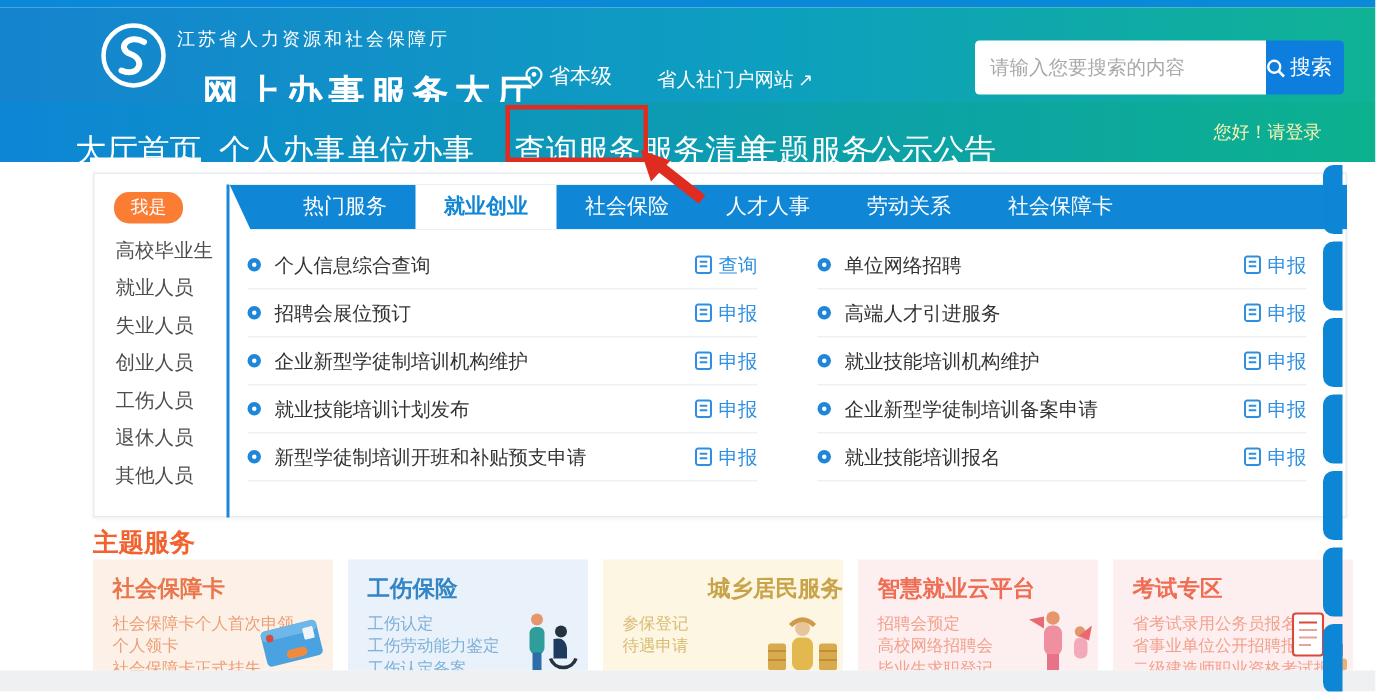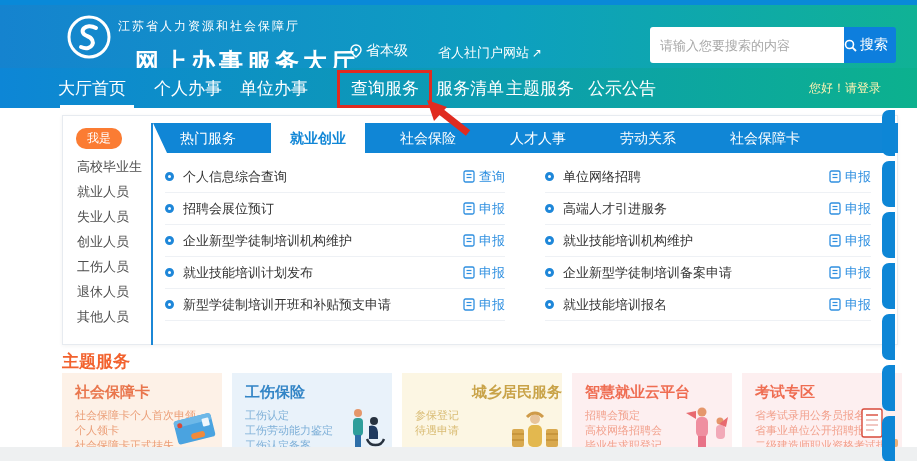--- a/index.html
+++ b/index.html
@@ -22,41 +22,41 @@
   #search-input { width:194px; height:36px; border:none; border-radius:3px 0 0 3px;
     padding:0 10px; font-size:13px; color:#333; outline:none; font-family:inherit; }
   #search-input::placeholder { color:#a9a9a9; }
   #search-btn { width:52px; height:36px; border:none; background:#0d7edd; color:#fff;
     font-size:14px; border-radius:0 3px 3px 0; cursor:pointer; display:flex;
     align-items:center; justify-content:flex-start; gap:3px; font-family:inherit; }
 
   
   #navbar { left:0; top:68px; width:917px; height:40px;
     background:linear-gradient(90deg,#0d86d6 0%,#0cb18e 100%); }
-  .nav-item { position:absolute; top:0; height:40px; line-height:40px; color:#fff;
-    font-size:17px; transform:translateX(-50%); cursor:pointer; white-space:nowrap; }
+  .nav-item { position:absolute; top:12px; height:40px; line-height:40px; color:#fff;
+    font-size:21px; transform:translateX(-50%); cursor:pointer; white-space:nowrap; }
   #nav-underline { left:60px; top:105px; width:74px; height:3px; background:#fff; }
   #nav-login { position:absolute; right:36px; top:0; height:40px; line-height:40px;
     color:#fdf3b3; font-size:12px; cursor:pointer; }
 
   
   #hl-box { left:337px; top:70px; width:95px; height:38px; border:3px solid #e02b20; z-index:40; }
   #hl-arrow { left:420px; top:100px; z-index:40; }
 
   
   #card { left:62px; top:115px; width:836px; height:230px; background:#fff;
     border:1px solid #e7ebf0; box-shadow:0 1px 4px rgba(0,0,0,.05); }
   #who-badge { position:absolute; left:13px; top:12px; background:#fb7c33; color:#fff;
     font-size:12px; padding:2px 11px; border-radius:10px; }
   .side-item { position:absolute; left:14px; width:74px; font-size:13px; color:#4d4d4d;
     cursor:pointer; white-space:nowrap; }
   #vline { position:absolute; left:88px; top:7px; width:2px; height:222px; background:#1b87d6; }
 
   #tabbar { position:absolute; left:90px; top:7px; width:745px; height:30px; background:#1086d6;
-    clip-path:polygon(0 0,100% 0,100% 100%,14px 100%); display:flex; padding-left:8px;gap:16px; }
+    clip-path:polygon(0 0,100% 0,100% 100%,14px 100%); display:flex; padding-left:30px; }
   .tab { height:30px; line-height:30px; padding:0 19px; color:#fff; font-size:14px; cursor:pointer; }
   .tab.active { background:#fff; color:#1086d6; font-weight:bold; }
 
   .col { position:absolute; top:45px; }
   #col-left { left:102px; width:340px; }
   #col-right { left:482px; width:326px; }
   .row { height:32px; display:flex; align-items:center; border-bottom:1px solid #eef1f5; cursor:pointer; }
   .bullet { width:9px; height:9px; border:3px solid #1e87d9; border-radius:50%;
     margin-right:9px; flex:0 0 auto; }
   .svc-name { font-size:13px; color:#333; white-space:nowrap; }

